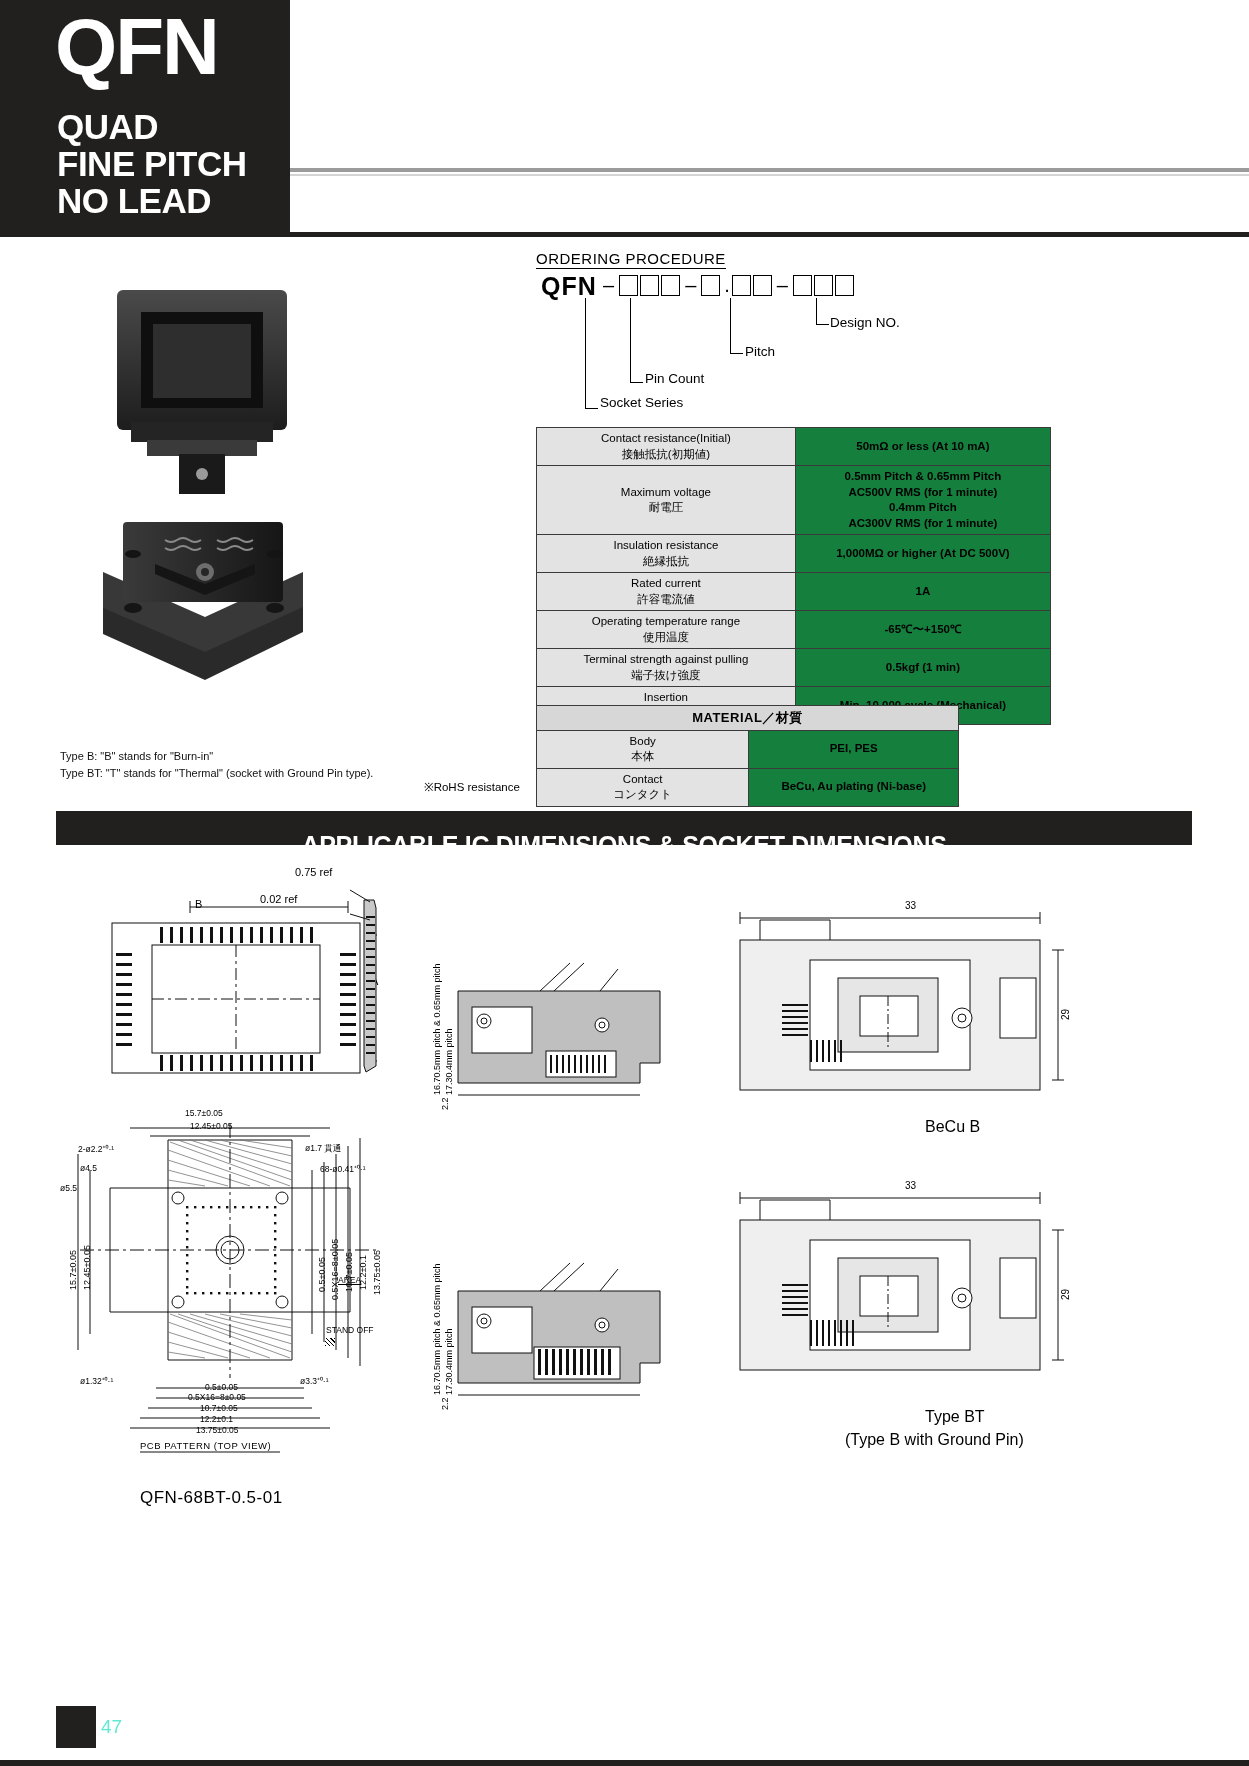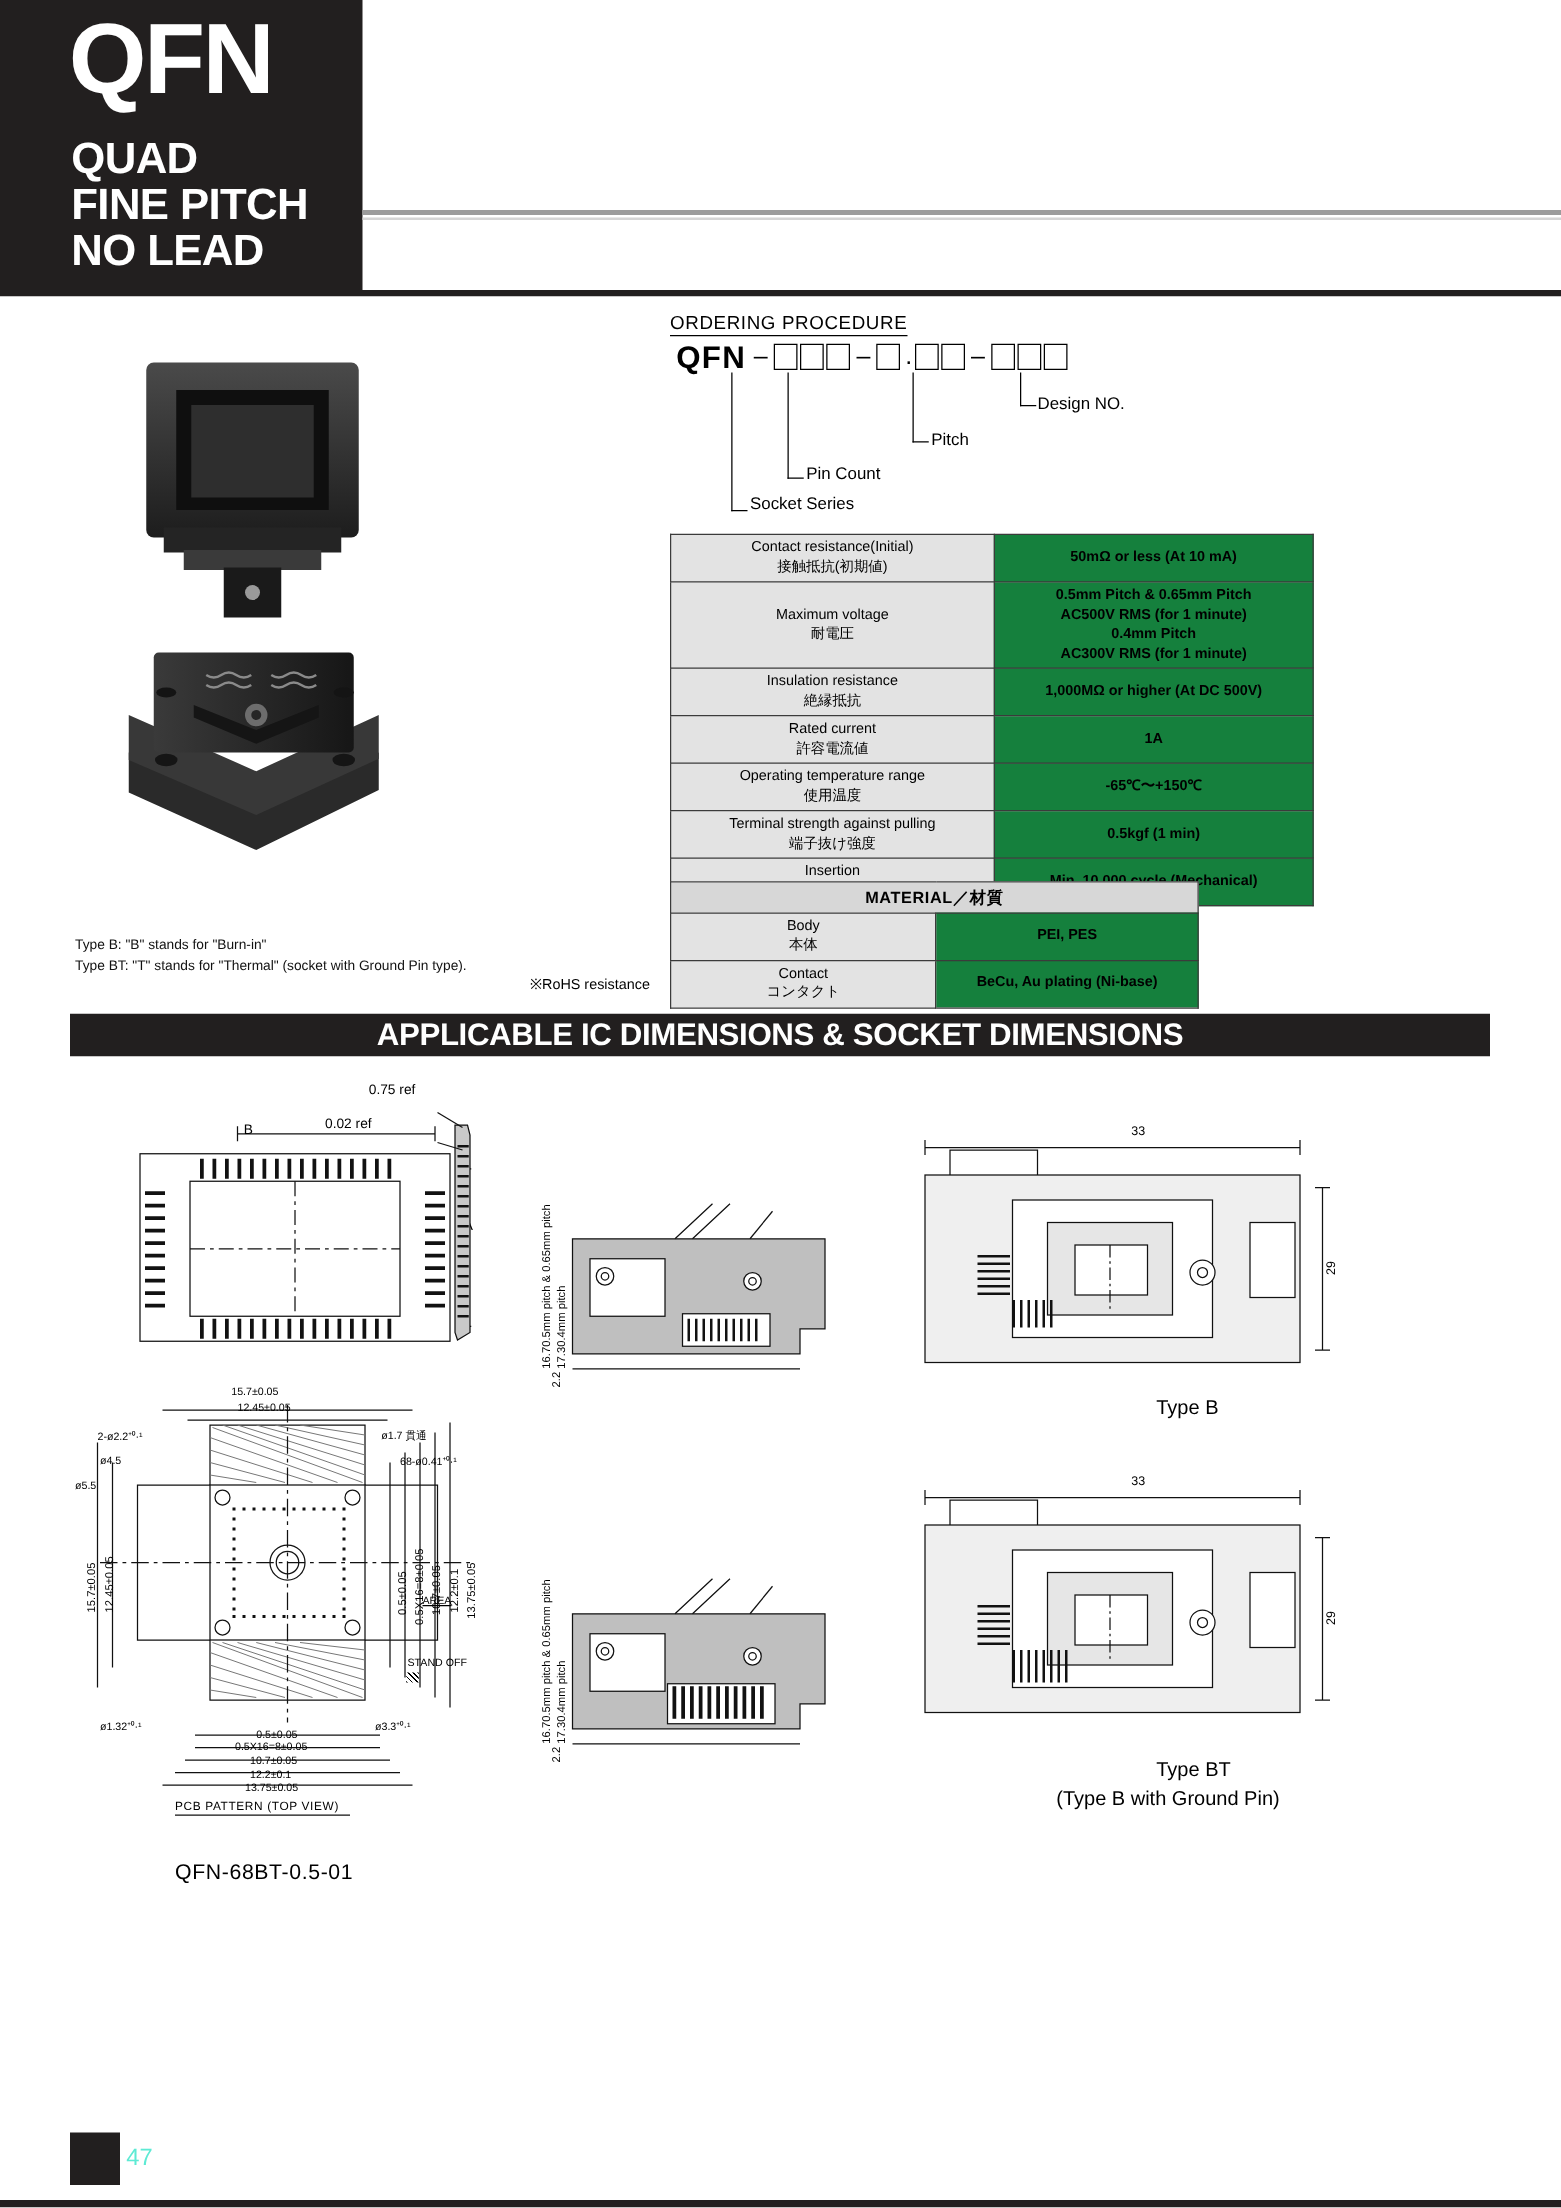--- a/index.html
+++ b/index.html
@@ -55,21 +55,21 @@
 
   .note{position:absolute;font-size:11px;color:#111;}
   .rohs{position:absolute;left:424px;top:779px;font-size:11.5px;}
 
   
   .banner{
     position:absolute;left:56px;top:811px;width:1136px;height:34px;background:#221f1f;
   }
   .banner span{
     display:block;text-align:center;color:#fff;font-weight:bold;font-size:25px;
-    line-height:34px;letter-spacing:-.3px;
+    line-height:34px;letter-spacing:-.3px;margin-top:17px;
   }
 
   
   .dwg{position:absolute;font-family:"Liberation Sans", sans-serif;}
   .cap{position:absolute;font-size:16px;}
   .partno{position:absolute;left:140px;top:1488px;font-size:17px;letter-spacing:.5px;}
 
   .vlabel{
     position:absolute;font-size:9px;transform:rotate(-90deg);transform-origin:left top;
     white-space:nowrap;
@@ -647,21 +647,21 @@
         <rect x="106" y="140" width="2" height="22"></rect>
     <rect x="112" y="140" width="2" height="22"></rect>
         <rect x="118" y="140" width="2" height="22"></rect>
     <rect x="124" y="140" width="2" height="22"></rect>
         <rect x="130" y="140" width="2" height="22"></rect>
   </g>
 </svg>
 </div>
 <div class="tiny" style="left:905px;top:900px;font-size:10px;">33</div>
 <div class="vlabel" style="left:1060px;top:1020px;font-size:10px;">29</div>
-<div class="cap" style="left:925px;top:1118px;">Type B</div>
+<div class="cap" style="left:925px;top:1118px;">BeCu B</div>
 
 <div class="dwg" style="left:710px;top:1180px;">
 <svg width="370" height="230" viewBox="0 0 370 230">
   <g stroke="#111" fill="none" stroke-width="1">
     <line x1="30" y1="18" x2="330" y2="18"></line>
     <line x1="30" y1="12" x2="30" y2="24"></line>
     <line x1="330" y1="12" x2="330" y2="24"></line>
     <rect x="30" y="40" width="300" height="150" fill="#efefef"></rect>
     <path d="M50 40 L50 20 L120 20 L120 40"></path>
     <rect x="100" y="60" width="160" height="110" fill="#fff"></rect>

